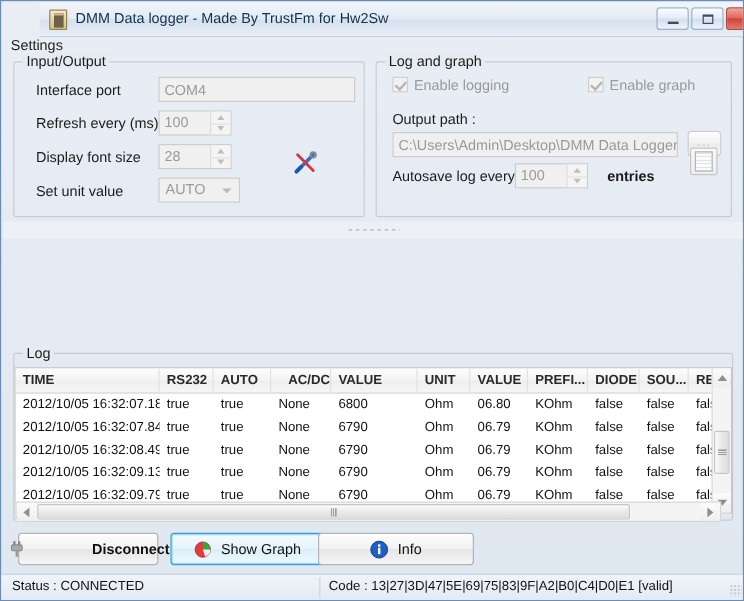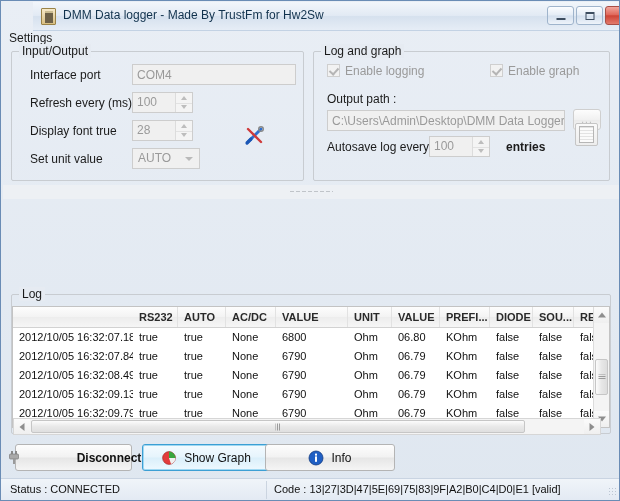--- a/index.html
+++ b/index.html
@@ -451,21 +451,21 @@
 
     <div class="fieldlabel" style="left:18px; top:44px;">Refresh every (ms)</div>
     <div class="spin" style="left:120px; top:40px; width:61px; height:21px;">
       <span class="val">100</span>
       <span class="arrows">
           <i class="up"></i>
           <i class="dn"></i>
         </span>
     </div>
 
-    <div class="fieldlabel" style="left:18px; top:72px;">Display font true</div>
+    <div class="fieldlabel" style="left:18px; top:72px;">Display font size</div>
     <div class="spin" style="left:120px; top:68px; width:61px; height:21px;">
       <span class="val">28</span>
       <span class="arrows">
           <i class="up"></i>
           <i class="dn"></i>
         </span>
     </div>
 
     <div class="fieldlabel" style="left:18px; top:100px;">Set unit value</div>
     <div class="combo" style="left:120px; top:96px; width:68px; height:21px;">
@@ -516,23 +516,24 @@
     <div class="grip"></div>
   </div>
 
 
   <div class="groupbox" id="grp-loglist">
     <div class="group-title">Log</div>
   </div>
 
   <div class="grid">
     <div class="grid-header" id="grid-header">
+        <div class="hcell" style="left: 0px; width: 120px;">TIME</div>
         <div class="hcell" style="left: 120px; width: 45px;">RS232</div>
         <div class="hcell" style="left: 165px; width: 48px;">AUTO</div>
-        <div class="hcell" style="left: 213px; width: 50px;">AC/DC</div>
+        <div class="hcell" style="left: 213px; width: 50px; text-align: right;">AC/DC</div>
         <div class="hcell" style="left: 263px; width: 72px;">VALUE</div>
         <div class="hcell" style="left: 335px; width: 44px;">UNIT</div>
         <div class="hcell" style="left: 379px; width: 48px;">VALUE</div>
         <div class="hcell" style="left: 427px; width: 50px;">PREFI...</div>
         <div class="hcell" style="left: 477px; width: 43px;">DIODE</div>
         <div class="hcell" style="left: 520px; width: 41px;">SOU...</div>
         <div class="hcell" style="left: 561px; width: 41px;">RELA...</div>
       </div>
     <div class="grid-body" id="grid-body">
         <div class="grow">

